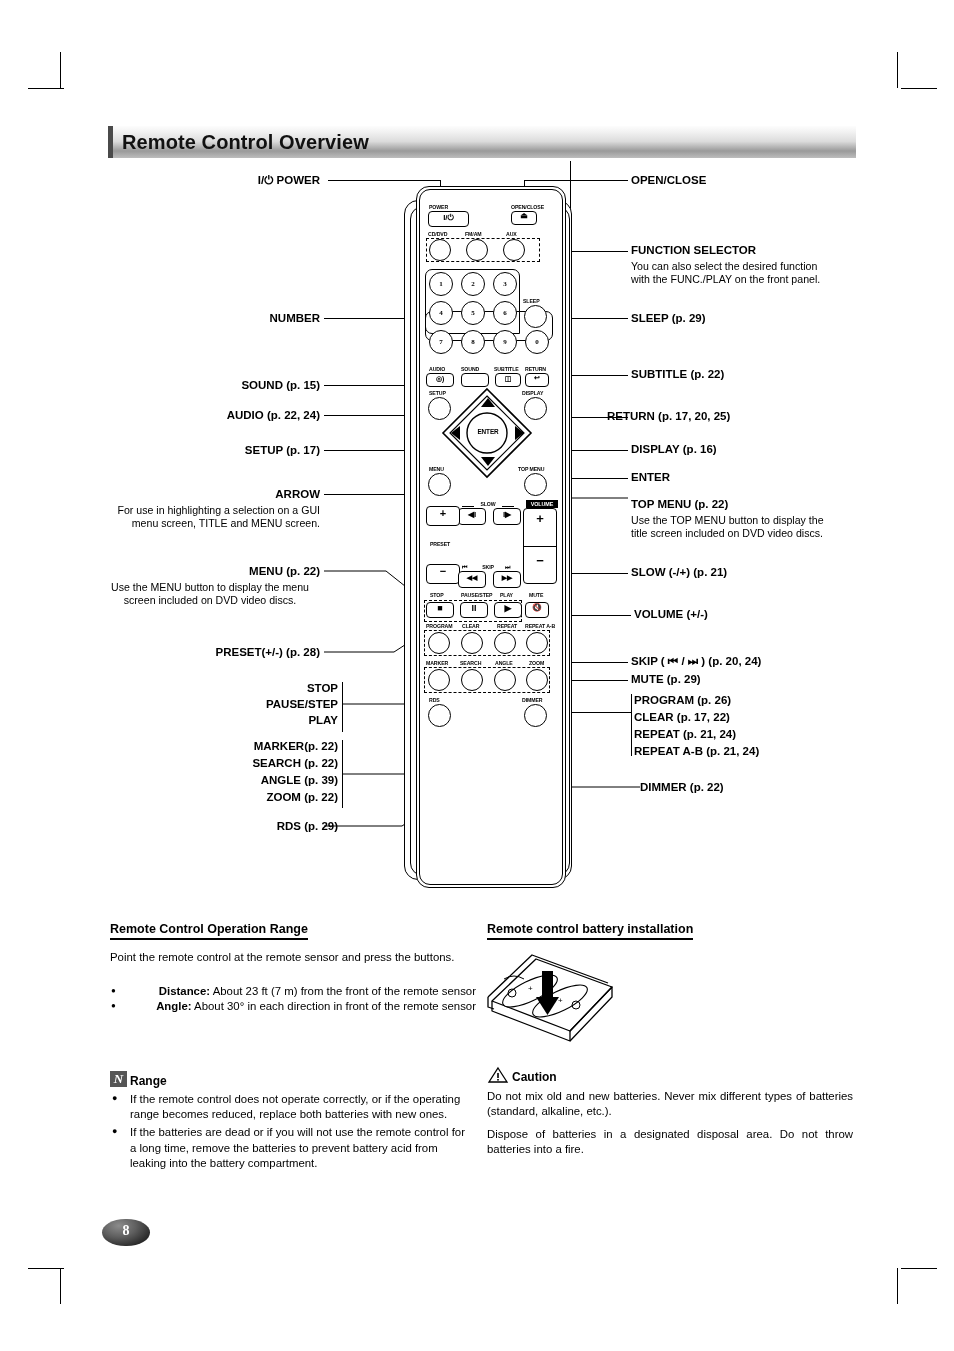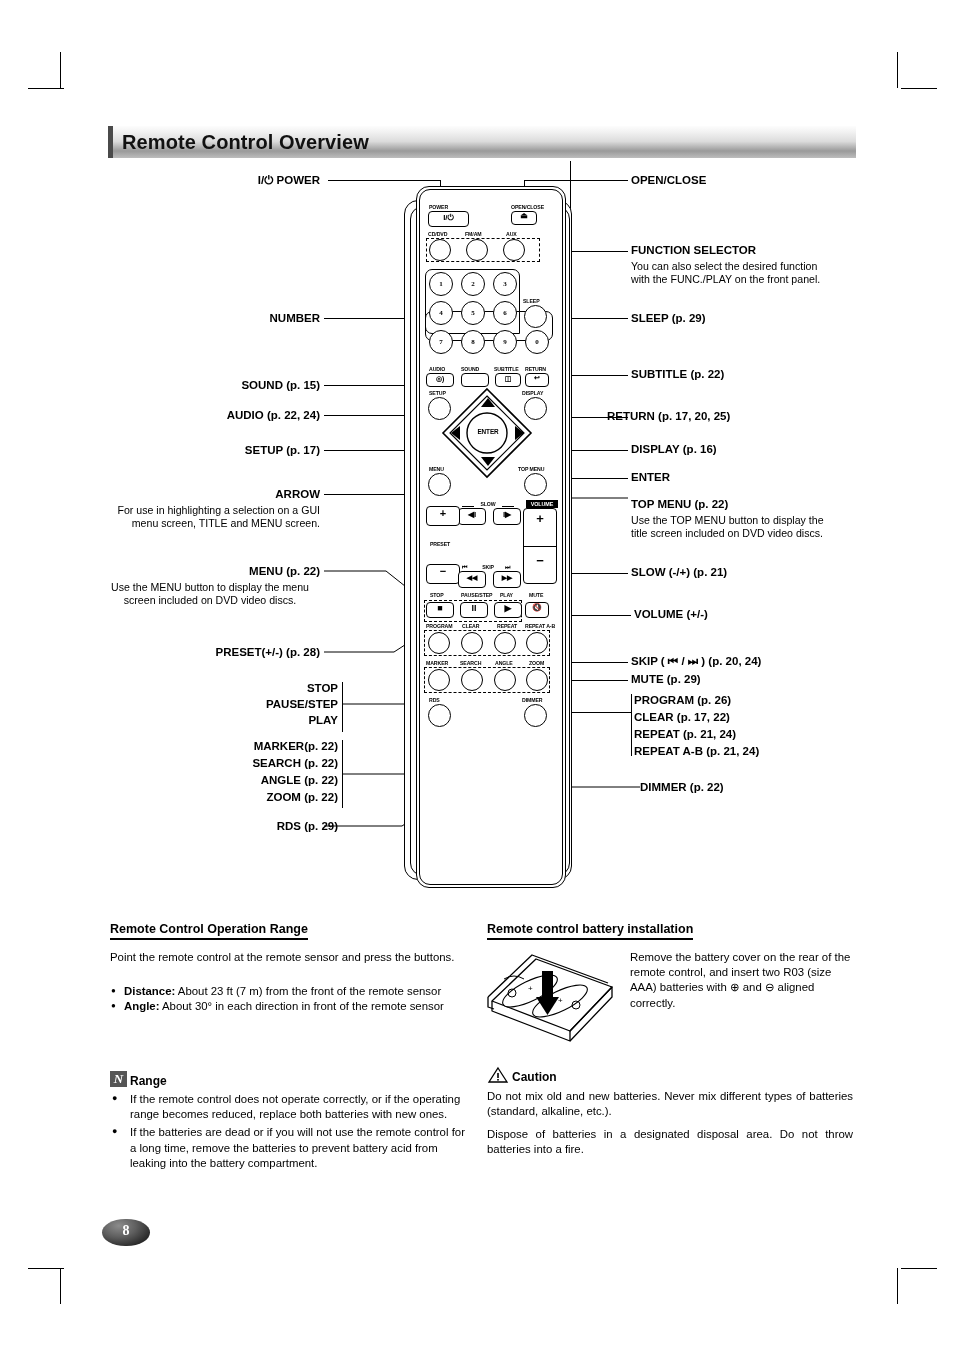--- a/index.html
+++ b/index.html
@@ -95,21 +95,21 @@
   <div class="lab r" style="left:150px;top:488px;width:170px;">ARROW</div>
   <div class="desc r" style="left:105px;top:504px;width:215px;">For use in highlighting a selection on a GUI menu screen, TITLE and MENU screen.</div>
   <div class="lab r" style="left:150px;top:565px;width:170px;">MENU (p. 22)</div>
   <div class="desc r" style="left:100px;top:581px;width:220px;text-align:center;">Use the MENU button to display the menu screen included on DVD video discs.</div>
   <div class="lab r" style="left:150px;top:646px;width:170px;">PRESET(+/-) (p. 28)</div>
   <div class="lab r" style="left:150px;top:682px;width:188px;">STOP</div>
   <div class="lab r" style="left:150px;top:698px;width:188px;">PAUSE/STEP</div>
   <div class="lab r" style="left:150px;top:714px;width:188px;">PLAY</div>
   <div class="lab r" style="left:150px;top:740px;width:188px;">MARKER(p. 22)</div>
   <div class="lab r" style="left:150px;top:757px;width:188px;">SEARCH (p. 22)</div>
-  <div class="lab r" style="left:150px;top:774px;width:188px;">ANGLE (p. 22)</div>
+  <div class="lab r" style="left:150px;top:774px;width:188px;">ANGLE (p. 39)</div>
   <div class="lab r" style="left:150px;top:791px;width:188px;">ZOOM (p. 22)</div>
   <div class="lab r" style="left:150px;top:820px;width:188px;">RDS (p. 29)</div>
 
   <div class="ln h" style="left:328px;top:180px;width:112px;"></div>
   <div class="ln v" style="left:440px;top:180px;height:36px;"></div>
 
   <div class="ln h" style="left:324px;top:318px;width:84px;"></div>
 
   <div class="ln h" style="left:324px;top:385px;width:131px;"></div>
   <div class="ln v" style="left:455px;top:385px;height:27px;"></div>
@@ -343,21 +343,21 @@
     <div class="btn circ" style="left:128px;top:483px;width:22px;height:22px;"></div>
 
     <div class="cap" style="left:31px;top:511px;">RDS</div>
     <div class="btn circ" style="left:30px;top:518px;width:23px;height:23px;"></div>
     <div class="cap" style="left:124px;top:511px;">DIMMER</div>
     <div class="btn circ" style="left:126px;top:518px;width:23px;height:23px;"></div>
   </div>
 
   <div class="sechd" style="left:110px;top:922px;">Remote Control Operation Range</div>
   <div class="body" style="left:110px;top:950px;width:362px;">Point the remote control at the remote sensor and press the buttons.</div>
-  <div class="bullets" style="left:110px;top:984px;width:366px;">
+  <div class="bullets" style="left:110px;top:984px;width:366px;text-align:right;">
     <div class="bi">
       <b>Distance:</b><span> About 23 ft (7 m) from the front of the remote sensor</span>
     </div>
     <div class="bi">
       <b>Angle:</b><span>  About 30° in each direction in front of the remote sensor</span>
     </div>
   </div>
 
   <div class="noteicon" style="left:110px;top:1071px;">N</div>
   <div style="position:absolute;left:130px;top:1074px;font-size:12px;font-weight:bold;">Range</div>
@@ -388,21 +388,20 @@
       </g>
       <text x="44" y="46" font-size="8" font-family="Liberation Sans, sans-serif">+</text>
       <text x="74" y="58" font-size="8" font-family="Liberation Sans, sans-serif">+</text>
       <g fill="#000">
         <rect x="58" y="26" width="11" height="28"></rect>
         <polygon points="52,52 75,52 63.5,70"></polygon>
       </g>
     </svg>
   </div>
 
-  <div class="body" style="left:630px;top:950px;width:225px;">Remove the battery cover on the rear of the remote control, and insert two R03 (size AAA) batteries with ⊕ and ⊖ aligned correctly.</div>
 
   <div class="warn" style="left:487px;top:1066px;width:22px;height:18px;">
     <svg width="22" height="18" viewBox="0 0 22 18">
       <polygon points="11,2 20,16 2,16" fill="none" stroke="#000" stroke-width="1.3"></polygon>
       <rect x="10.2" y="7" width="1.6" height="5" fill="#000"></rect>
       <rect x="10.2" y="13" width="1.6" height="1.6" fill="#000"></rect>
     </svg>
   </div>
   <div style="position:absolute;left:512px;top:1070px;font-size:12px;font-weight:bold;">Caution</div>
   <div class="body just" style="left:487px;top:1127px;width:366px;">Dispose of batteries in a designated disposal area. Do not throw batteries into a fire.</div>

